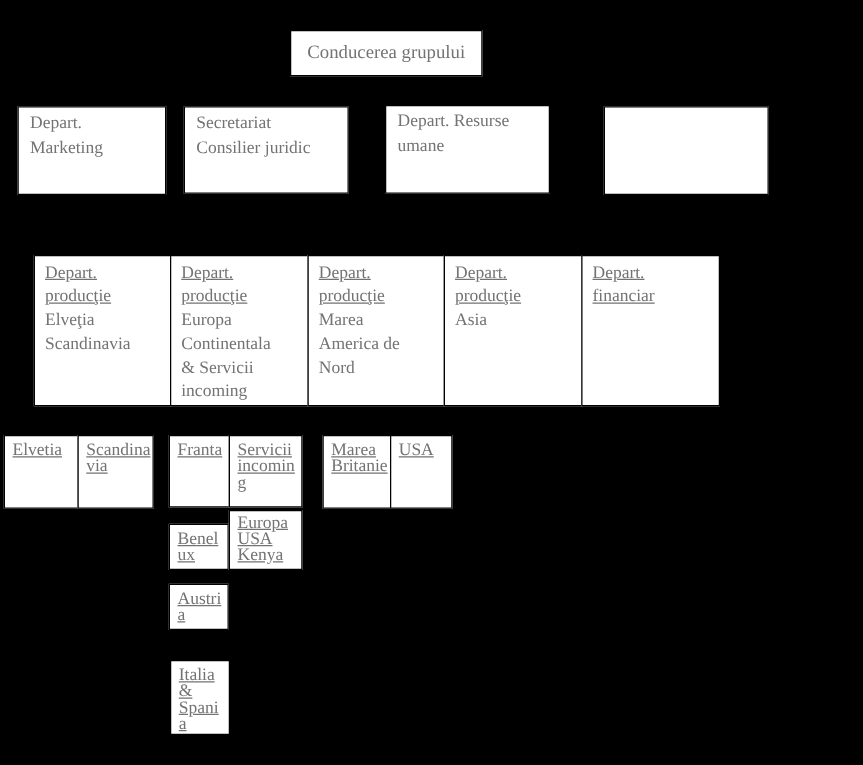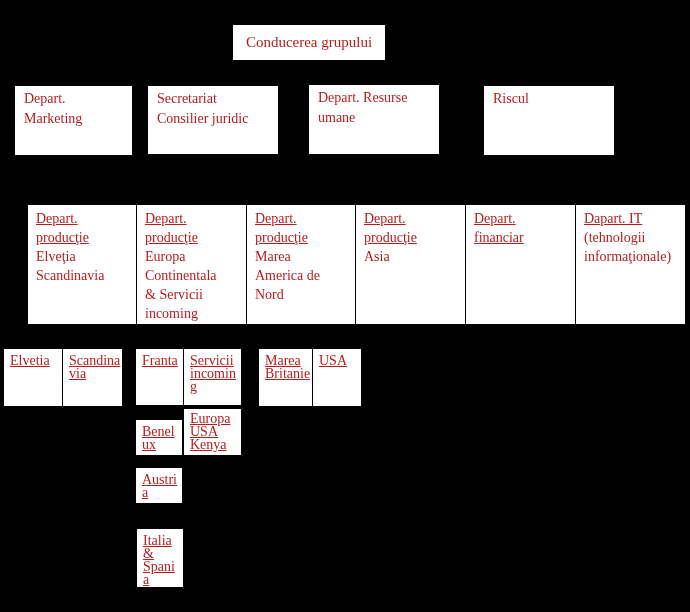--- a/index.html
+++ b/index.html
@@ -6,21 +6,21 @@
     margin: 0;
     padding: 0;
     background: #000000;
   }
   .canvas {
     position: relative;
     width: 690px;
     height: 612px;
     background: #000000;
     font-family: "Liberation Serif", "DejaVu Serif", serif;
-    color: #b91c1c;
+    color: #737373;
     overflow: hidden;
   }
   .box {
     position: absolute;
     background: #ffffff;
     border: 1px solid #000000;
     box-sizing: border-box;
     overflow: hidden;
   }
   .title-box {
@@ -66,21 +66,20 @@
     <div class="ln">Secretariat</div>
     <div class="ln">Consilier juridic</div>
   </div>
 
   <div class="box r2" style="left:308px;top:84px;width:132px;height:71px">
     <div class="ln">Depart. Resurse</div>
     <div class="ln">umane</div>
   </div>
 
   <div class="box r2" style="left:483px;top:85px;width:132px;height:71px">
-    <div class="ln">Riscul</div>
   </div>
 
   <div class="box r3" style="left:27px;top:204px;width:110px;height:121px">
     <div class="ln u">Depart.</div>
     <div class="ln u">producţie</div>
     <div class="ln">Elveţia</div>
     <div class="ln">Scandinavia</div>
   </div>
 
   <div class="box r3" style="left:136px;top:204px;width:111px;height:121px">
@@ -104,25 +103,20 @@
     <div class="ln u">Depart.</div>
     <div class="ln u">producţie</div>
     <div class="ln">Asia</div>
   </div>
 
   <div class="box r3" style="left:465px;top:204px;width:111px;height:121px">
     <div class="ln u">Depart.</div>
     <div class="ln u">financiar</div>
   </div>
 
-  <div class="box r3" style="left:575px;top:204px;width:111px;height:121px">
-    <div class="ln u">Dapart. IT</div>
-    <div class="ln">(tehnologii</div>
-    <div class="ln">informaţionale)</div>
-  </div>
 
   <div class="box r4" style="left:3px;top:348px;width:60px;height:59px">
     <div class="ln">Elvetia</div>
   </div>
 
   <div class="box r4" style="left:62px;top:348px;width:61px;height:59px">
     <div class="ln">Scandina</div>
     <div class="ln">via</div>
   </div>
 

